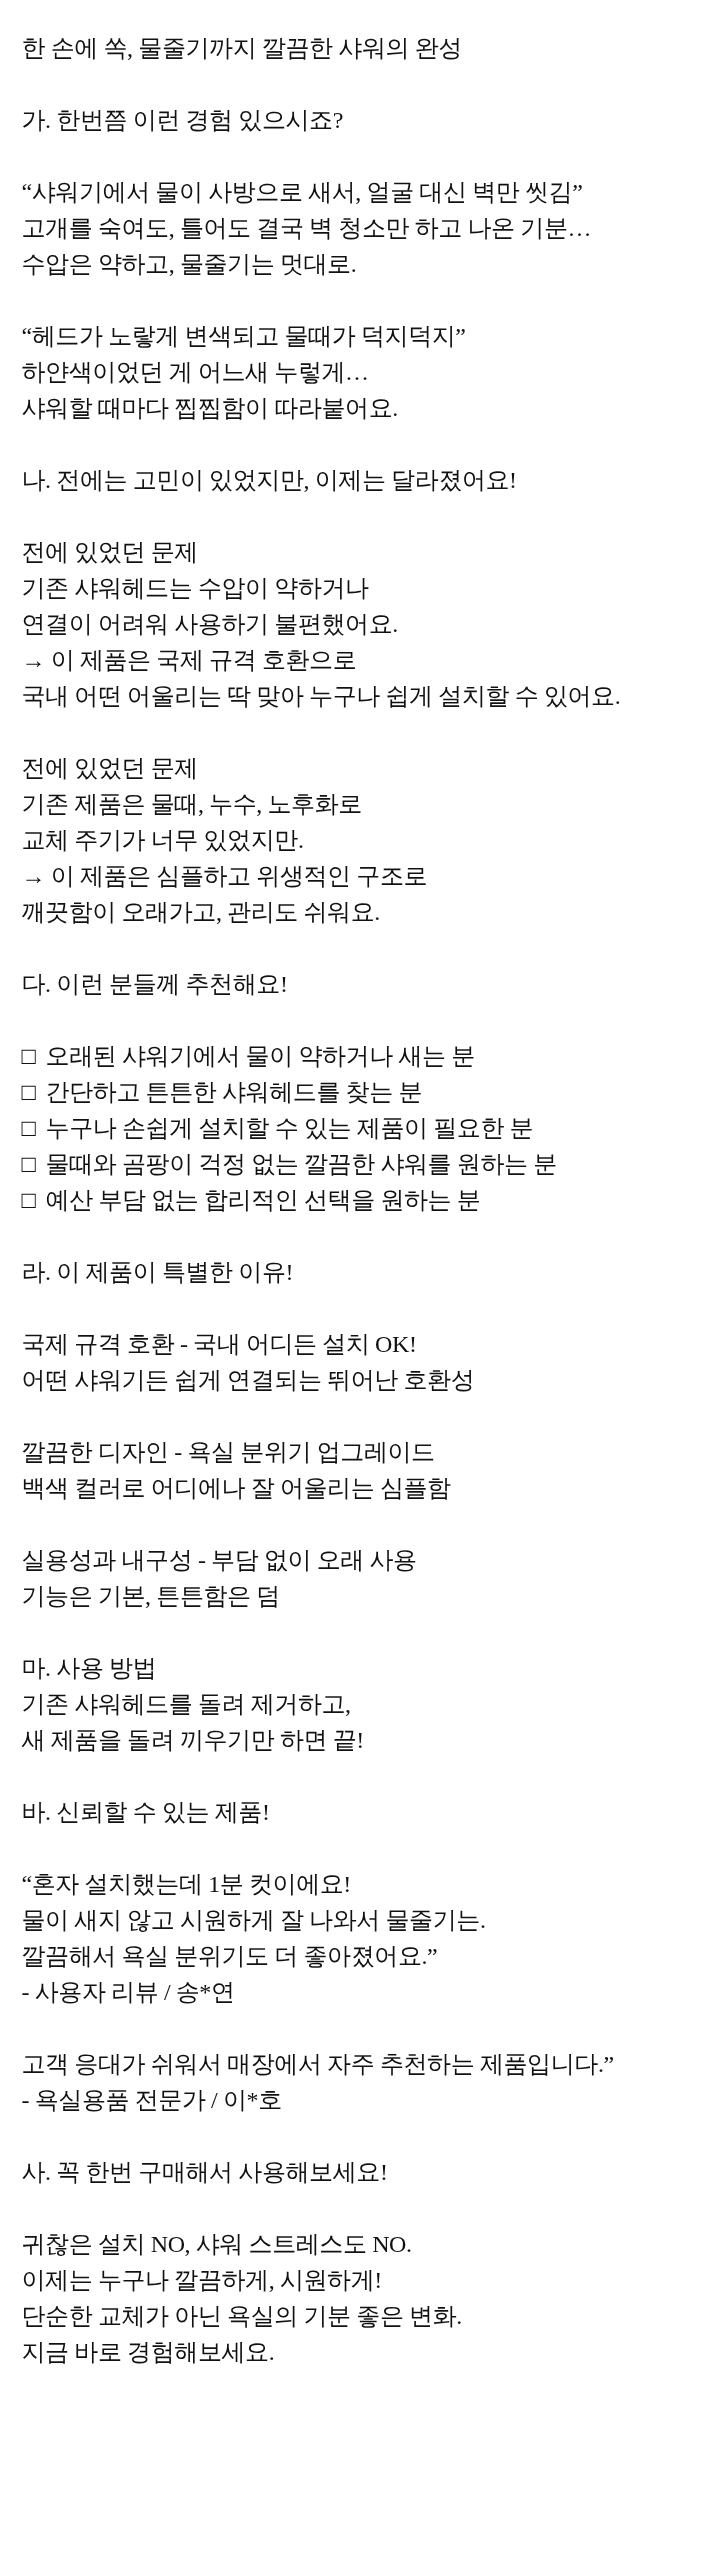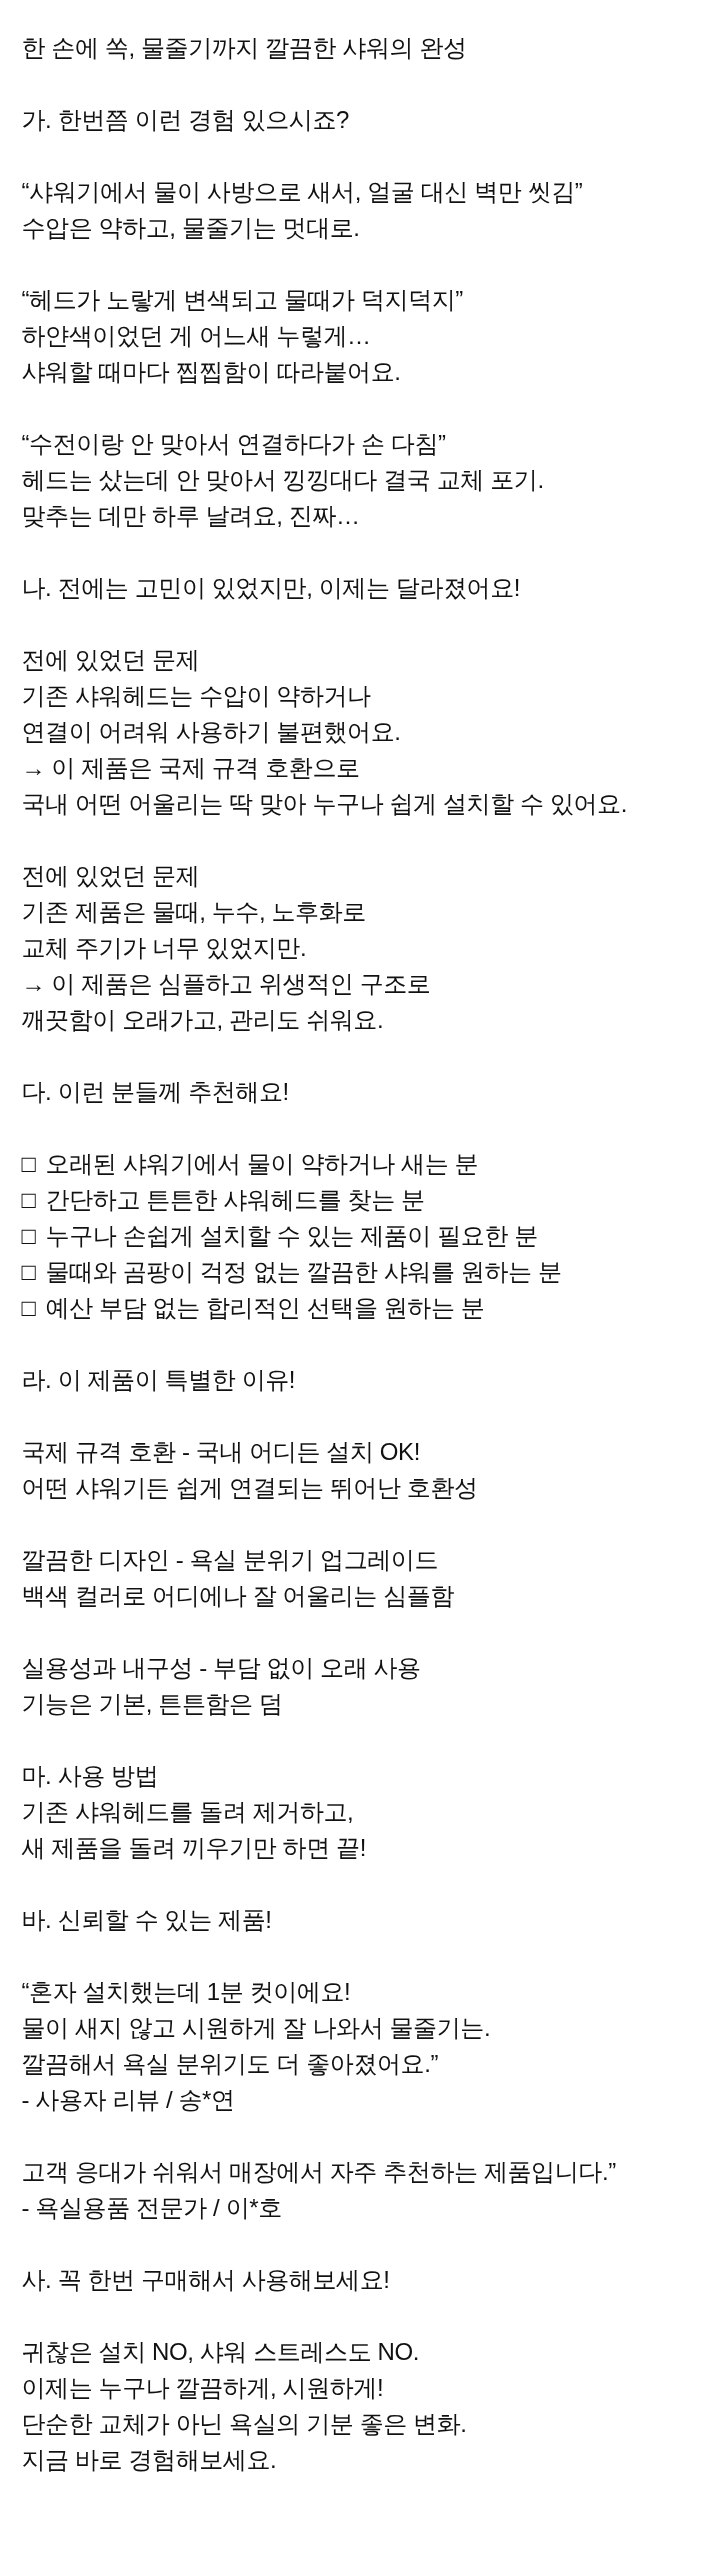--- a/index.html
+++ b/index.html
@@ -10,21 +10,21 @@
   body {
     width: 715px;
     height: 2576px;
     overflow: hidden;
   }
   .doc {
     box-sizing: border-box;
     width: 715px;
     padding: 30px 21.5px 0 21.5px;
     color: #111111;
-    font-family: Liberation Sans, sans-serif;
+    font-family: Liberation Serif, serif;
   }
   .block {
     margin: 0 0 36px 0;
   }
   .block:last-child {
     margin-bottom: 0;
   }
   .line {
     margin: 0;
     font-size: 24px;
@@ -43,31 +43,27 @@
 
 <main class="doc">
     <div class="block">
       <p class="line">한 손에 쏙, 물줄기까지 깔끔한 샤워의 완성</p>
     </div>
     <div class="block">
       <p class="line">가. 한번쯤 이런 경험 있으시죠?</p>
     </div>
     <div class="block">
       <p class="line">“샤워기에서 물이 사방으로 새서, 얼굴 대신 벽만 씻김”</p>
+      <p class="line">고개를 숙여도, 틀어도 결국 벽 청소만 하고 나온 기분…</p>
       <p class="line">수압은 약하고, 물줄기는 멋대로.</p>
     </div>
     <div class="block">
       <p class="line">“헤드가 노랗게 변색되고 물때가 덕지덕지”</p>
       <p class="line">하얀색이었던 게 어느새 누렇게…</p>
       <p class="line">샤워할 때마다 찝찝함이 따라붙어요.</p>
-    </div>
-    <div class="block">
-      <p class="line">“수전이랑 안 맞아서 연결하다가 손 다침”</p>
-      <p class="line">헤드는 샀는데 안 맞아서 낑낑대다 결국 교체 포기.</p>
-      <p class="line">맞추는 데만 하루 날려요, 진짜…</p>
     </div>
     <div class="block">
       <p class="line">나. 전에는 고민이 있었지만, 이제는 달라졌어요!</p>
     </div>
     <div class="block">
       <p class="line">전에 있었던 문제</p>
       <p class="line">기존 샤워헤드는 수압이 약하거나</p>
       <p class="line">연결이 어려워 사용하기 불편했어요.</p>
       <p class="line">→ 이 제품은 국제 규격 호환으로</p>
       <p class="line">국내 어떤 어울리는 딱 맞아 누구나 쉽게 설치할 수 있어요.</p>

